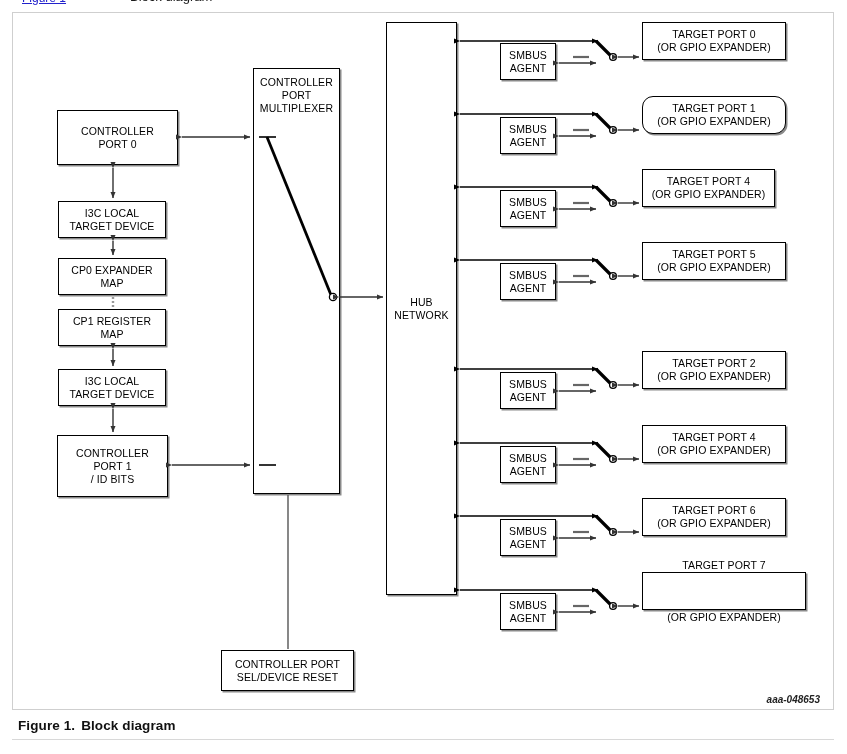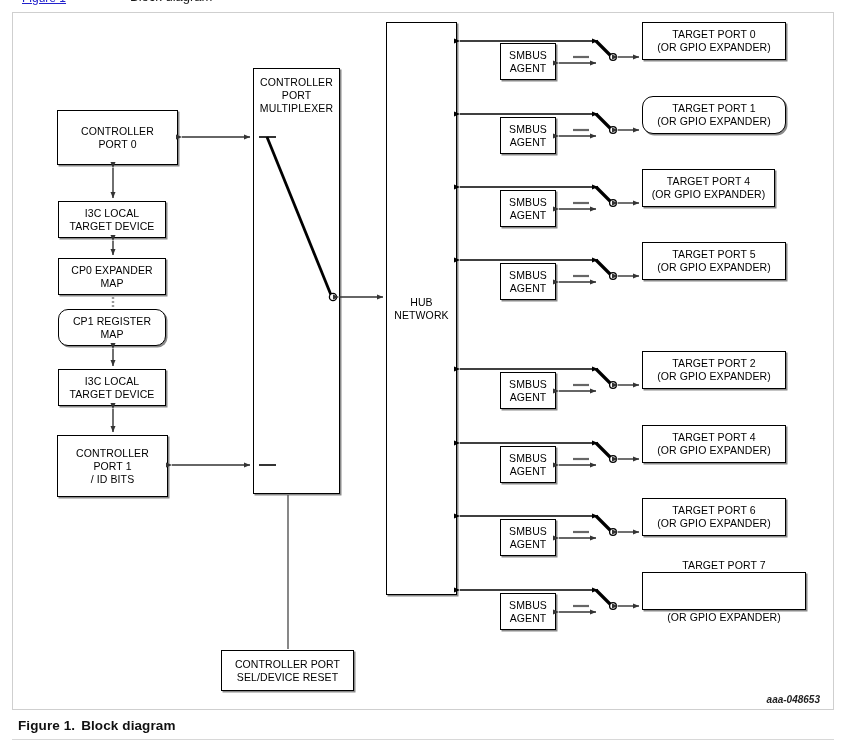--- a/index.html
+++ b/index.html
@@ -126,21 +126,21 @@
   <div class="dbox thin" id="b-i3c-top" style="left:58px; top:201px; width:108px; height:37px;">
     <span>I3C LOCAL</span>
     <span class="l2">TARGET DEVICE</span>
   </div>
 
   <div class="dbox thin" id="b-cp0reg" style="left:58px; top:258px; width:108px; height:37px;">
     <span>CP0 EXPANDER</span>
     <span class="l2">MAP</span>
   </div>
 
-  <div class="dbox thin" id="b-cp1reg" style="left:58px; top:309px; width:108px; height:37px;border-radius:10px;">
+  <div class="dbox thin" id="b-cp1reg" style="left:58px; top:309px; width:108px; height:37px;">
     <span>CP1 REGISTER</span>
     <span class="l2">MAP</span>
   </div>
 
   <div class="dbox thin" id="b-i3c-bot" style="left:58px; top:369px; width:108px; height:37px;">
     <span>I3C LOCAL</span>
     <span class="l2">TARGET DEVICE</span>
   </div>
 
   <div class="dbox" id="b-cp1" style="left:57px; top:435px; width:111px; height:62px;">

